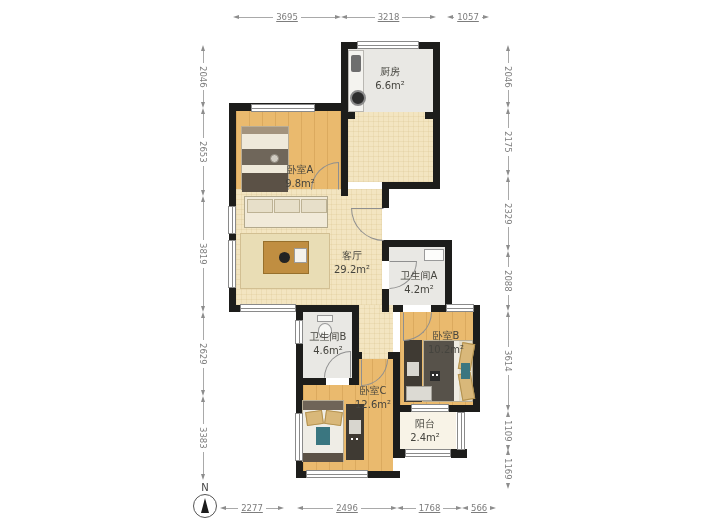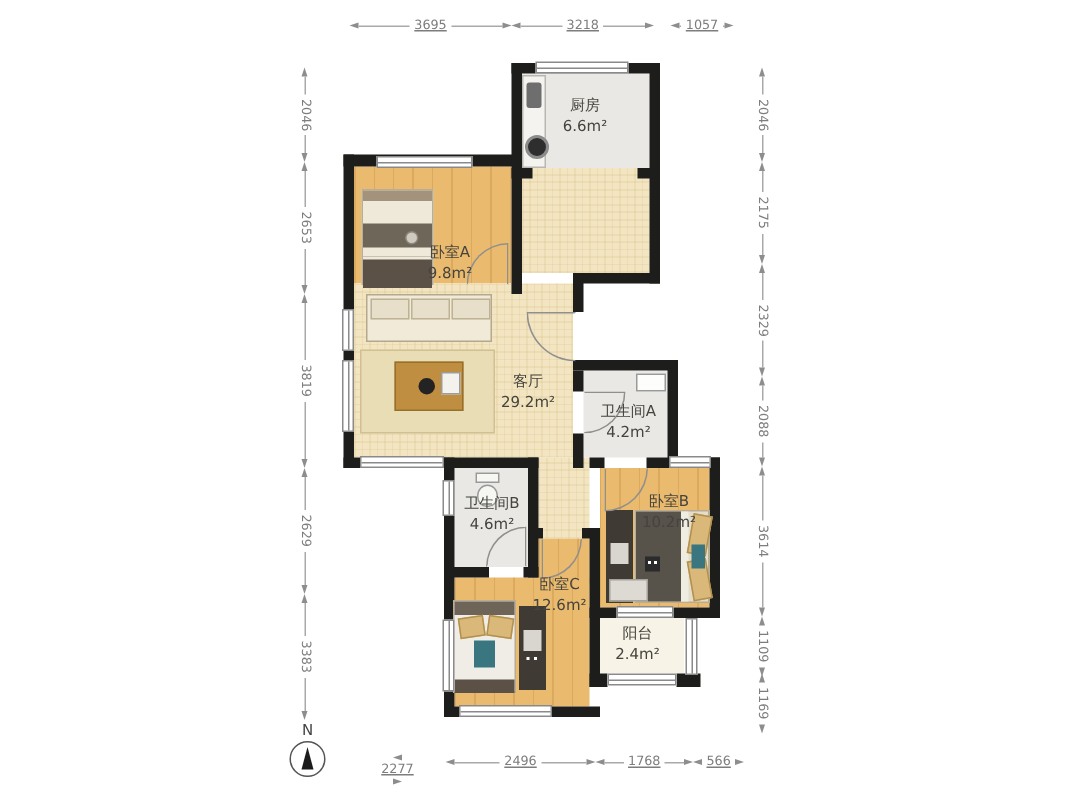--- a/index.html
+++ b/index.html
@@ -208,21 +208,21 @@
       <span class="arr-r"></span>
   </div>
   <div class="dim-h" style="left:447px;top:12px;width:42px;align-items:center;">
     <span class="arr-l"></span>
       <span class="ln"></span>
       <span class="lb">1057</span>
       <span class="ln"></span>
       <span class="arr-r"></span>
   </div>
 
-  <div class="dim-h" style="left:233px;top:503px;width:64px;flex-direction:column;">
+  <div class="dim-h" style="left:220px;top:503px;width:64px;">
     <span class="arr-l"></span>
       <span class="ln"></span>
       <span class="lb">2277</span>
       <span class="ln"></span>
       <span class="arr-r"></span>
   </div>
   <div class="dim-h" style="left:297px;top:503px;width:100px;">
     <span class="arr-l"></span>
       <span class="ln"></span>
       <span class="lb">2496</span>

